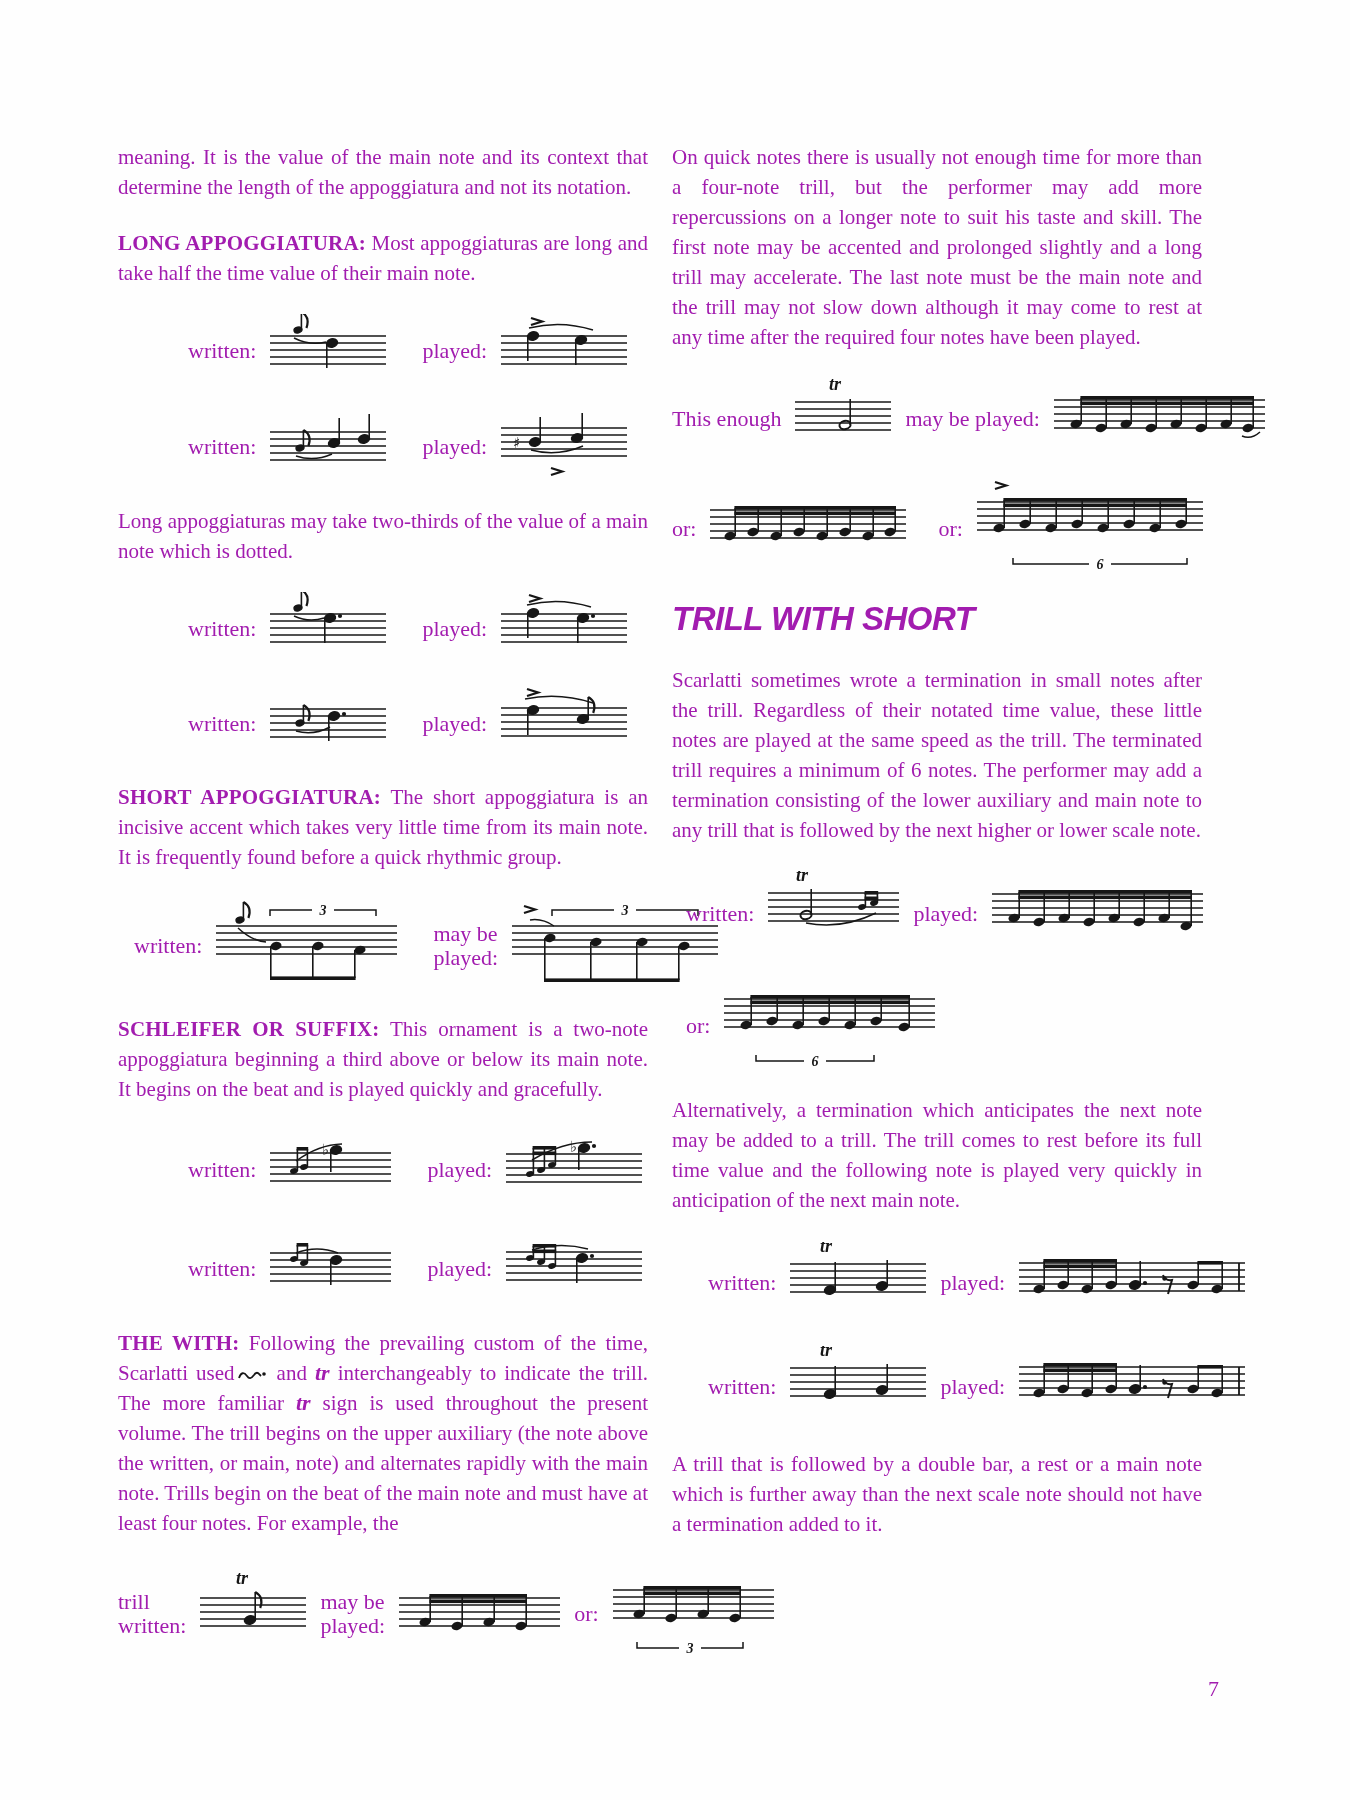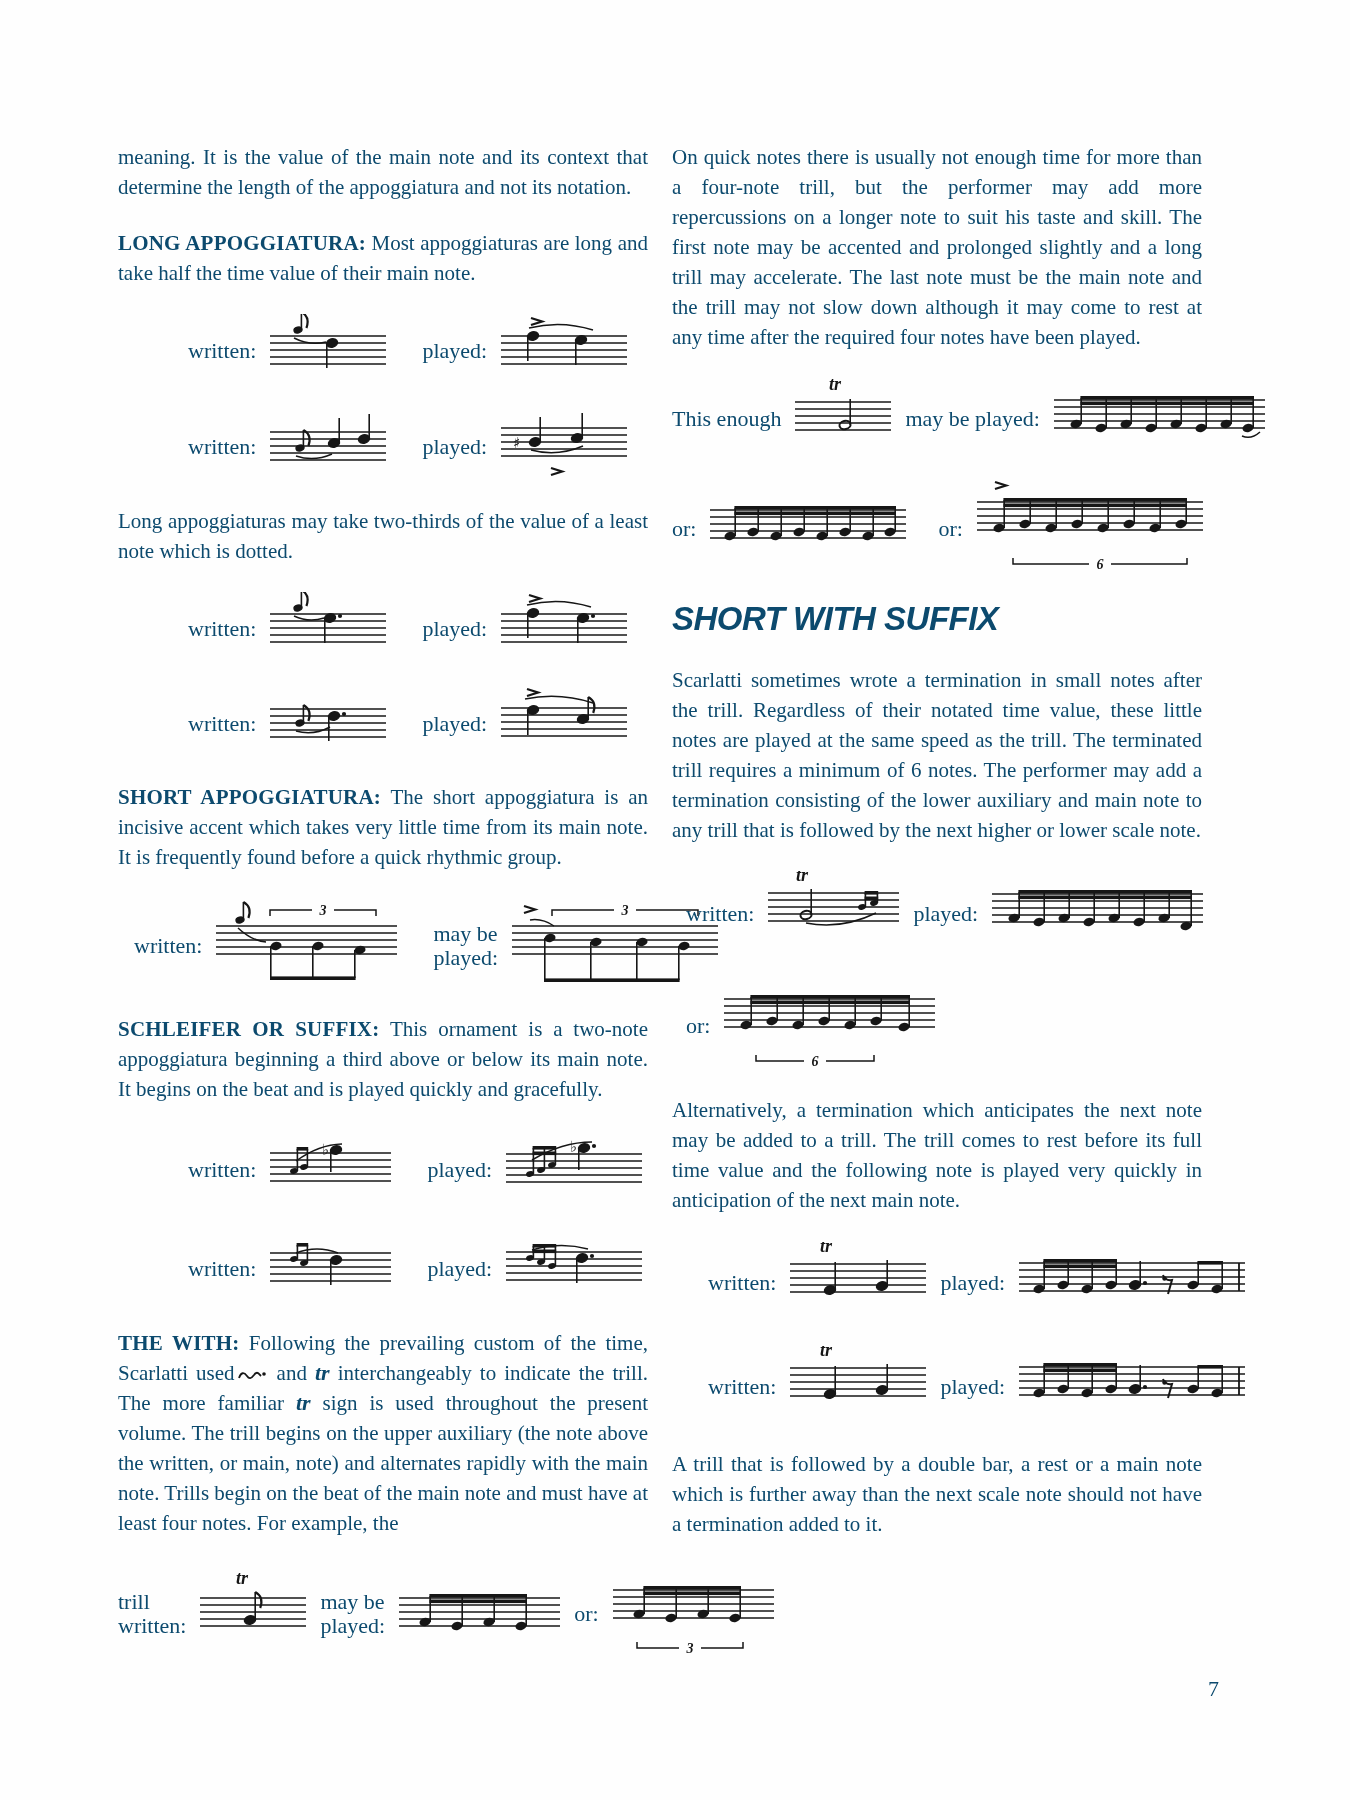--- a/index.html
+++ b/index.html
@@ -1,18 +1,18 @@
 <!DOCTYPE html>
 <html><head>
 <meta charset="utf-8">
 <style>
   html,body{margin:0;padding:0;background:#ffffff;}
   .page{
     position:relative;width:1350px;height:1800px;background:#fefefe;
-    font-family:"Liberation Serif",serif;color:#0c4a6e;overflow:hidden;
+    font-family:"Liberation Serif",serif;color:#a21caf;overflow:hidden;
   }
   .col{position:absolute;top:142px;width:530px;}
   .col-left{left:118px;}
   .col-right{left:672px;}
   p.body{
     font-size:21px;line-height:30px;text-align:justify;
     margin:0 0 26px 0;
   }
   b.runin{font-weight:bold;letter-spacing:0.2px;}
   .trsym{font-weight:bold;font-style:italic;font-size:22px;}
@@ -102,21 +102,21 @@
           <text x="14" y="40" font-size="15" font-family="&quot;DejaVu Sans&quot;,sans-serif" fill="#161616">♯</text>
           <ellipse cx="36" cy="34" rx="5.6" ry="4.1" fill="#161616" stroke="#161616" stroke-width="1.4" transform="rotate(-14 36 34)"></ellipse>
           <line x1="41.2" y1="34" x2="41.2" y2="9" stroke="#161616" stroke-width="1.6"></line>
           <ellipse cx="78" cy="30" rx="5.6" ry="4.1" fill="#161616" stroke="#161616" stroke-width="1.4" transform="rotate(-14 78 30)"></ellipse>
           <line x1="83.2" y1="30" x2="83.2" y2="5" stroke="#161616" stroke-width="1.6"></line>
           <path d="M 32 42 Q 58 49 84 38" stroke="#161616" stroke-width="1.5" fill="none"></path>
           <path d="M 52 60 L 63 63.5 L 52 67" stroke="#161616" stroke-width="2.3" fill="none"></path>
         </svg>
     </div>
 
-    <p class="body">Long appoggiaturas may take two-thirds of the value of a least note which is dotted.</p>
+    <p class="body">Long appoggiaturas may take two-thirds of the value of a main note which is dotted.</p>
 
     <div class="ex ind-a">
       <span class="lbl">written:</span>
       <svg class="notation" viewBox="0 0 120 74" width="120" height="74">
           <line x1="2" y1="22" x2="118" y2="22" stroke="#161616" stroke-width="1.3"></line>
           <line x1="2" y1="29" x2="118" y2="29" stroke="#161616" stroke-width="1.3"></line>
           <line x1="2" y1="36" x2="118" y2="36" stroke="#161616" stroke-width="1.3"></line>
           <line x1="2" y1="43" x2="118" y2="43" stroke="#161616" stroke-width="1.3"></line>
           <line x1="2" y1="50" x2="118" y2="50" stroke="#161616" stroke-width="1.3"></line>
           <ellipse cx="30" cy="16" rx="4" ry="2.8" fill="#161616" stroke="#161616" stroke-width="1.4" transform="rotate(-14 30 16)"></ellipse>
@@ -463,21 +463,21 @@
           <ellipse cx="206" cy="44" rx="5.6" ry="4.1" fill="#161616" transform="rotate(-14 206 44)"></ellipse>
           <line x1="211.2" y1="44" x2="211.2" y2="20" stroke="#161616" stroke-width="1.6"></line>
           <rect x="28.4" y="18" width="183.6" height="3.6" fill="#161616"></rect>
           <rect x="28.4" y="23.5" width="183.6" height="3.6" fill="#161616"></rect>
           <path d="M 38 78 L 38 84 L 114 84 M 136 84 L 212 84 L 212 78" stroke="#161616" stroke-width="1.5" fill="none"></path>
           <text x="125" y="88.5" font-size="14" font-style="italic" font-weight="bold" text-anchor="middle" font-family="&quot;Liberation Serif&quot;,serif" fill="#161616">6</text>
         </svg>
     </div>
 
     <div class="h2">
-      <div>SHORT WITH SUFFIX</div>
+      <div>TRILL WITH SHORT</div>
     </div>
 
     <p class="body">Scarlatti sometimes wrote a termination in small notes after the trill. Regardless of their notated time value, these little notes are played at the same speed as the trill. The terminated trill requires a minimum of 6 notes. The performer may add a termination consisting of the lower auxiliary and main note to any trill that is followed by the next higher or lower scale note.</p>
 
     <div class="ex ind-c">
       <span class="lbl">written:</span>
       <svg class="notation" viewBox="0 0 135 86" width="135" height="86">
           <line x1="2" y1="22" x2="133" y2="22" stroke="#161616" stroke-width="1.3"></line>
           <line x1="2" y1="29" x2="133" y2="29" stroke="#161616" stroke-width="1.3"></line>
           <line x1="2" y1="36" x2="133" y2="36" stroke="#161616" stroke-width="1.3"></line>

